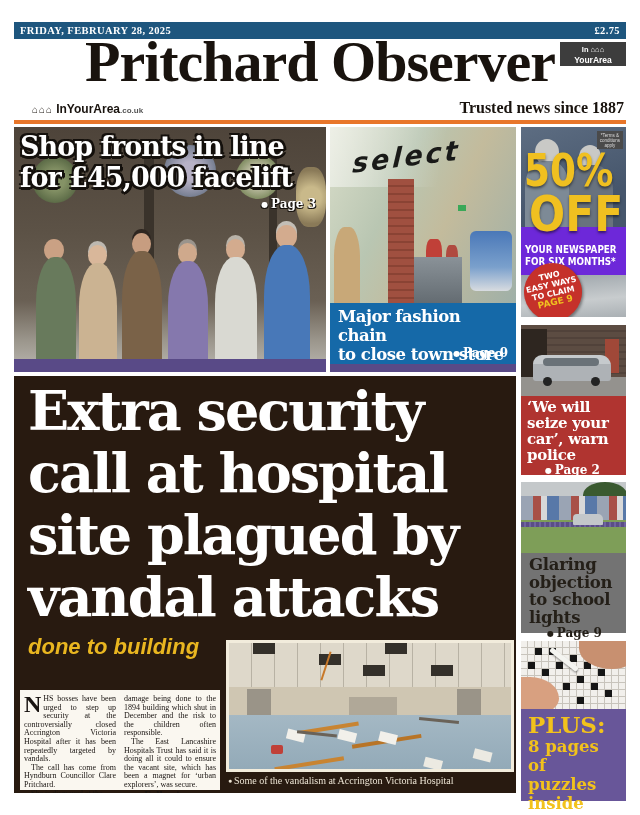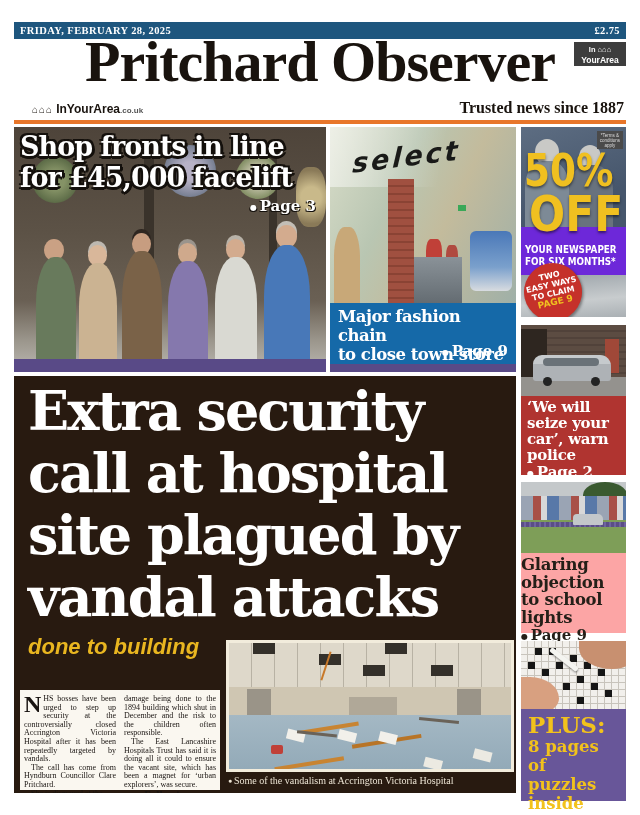--- a/index.html
+++ b/index.html
@@ -8,33 +8,33 @@
   .abs{position:absolute;}
 
   
   .topbar{left:14px;top:22px;width:612px;height:17px;background:#1e567e;color:#fff;
           display:flex;justify-content:space-between;align-items:center;padding:0 6px;box-sizing:border-box;
           font-weight:bold;font-size:10.5px;letter-spacing:.4px;}
 
   
   .masthead-title{left:14px;top:31px;width:612px;text-align:center;color:#19130e;
           font-family:"Liberation Serif",serif;font-weight:bold;font-size:58px;letter-spacing:-1px;line-height:62px;}
-  .iya-badge{right:14px;top:42px;width:52px;height:24px;background:#3d3d3d;color:#fff;
+  .iya-badge{right:14px;top:42px;width:66px;height:24px;background:#3d3d3d;color:#fff;
           font-family:"Liberation Sans",sans-serif;font-weight:bold;text-align:center;line-height:11px;padding-top:2px;box-sizing:border-box;}
   .iya-badge .l1{font-size:7.5px;} .iya-badge .l2{font-size:8.5px;}
   .brandline{left:32px;top:102px;font-family:"Liberation Sans",sans-serif;color:#19130e;font-size:11px;}
   .brandline .houses{font-size:10px;letter-spacing:1px;}
   .brandline .b{font-weight:bold;font-size:12px;}
   .brandline .suf{font-size:8px;font-weight:bold;color:#555;}
   .tagline{right:16px;top:99px;font-weight:bold;font-size:16px;color:#19130e;}
   .rule{left:14px;top:120px;width:612px;height:4px;background:#e8762a;}
 
   
   .slab{font-family:"DejaVu Serif",serif;font-weight:bold;}
-  .pageref{font-family:"DejaVu Serif",serif;font-weight:bold;font-size:15px;}
+  .pageref{font-family:"DejaVu Serif",serif;font-weight:bold;font-size:12px;margin-left:18px;}
   .pageref::before{content:"● ";font-size:8px;position:relative;top:-1px;}
 
   
   .shop{left:14px;top:127px;width:312px;height:245px;overflow:hidden;background:#56493e;}
   .shop-head{left:6px;top:4px;width:300px;color:#fff;font-size:27px;letter-spacing:-1px;line-height:31px;
         text-shadow:-2px -2px 0 #14100c,2px -2px 0 #14100c,-2px 2px 0 #14100c,2px 2px 0 #14100c,0 3px 0 #14100c,3px 1px 0 #14100c;}
   .shop-page{right:10px;top:70px;color:#fff;text-shadow:1px 1px 0 #14100c,-1px 1px 0 #14100c;}
   .strip-purple{background:#594a87;}
 
   
@@ -66,21 +66,21 @@
         transform:rotate(-13deg);text-align:center;font-family:"DejaVu Sans",sans-serif;font-weight:bold;
         font-size:8px;line-height:9px;padding-top:8px;box-sizing:border-box;box-shadow:1px 2px 3px rgba(0,0,0,.4);}
   .offer-circle .pg{color:#f0c020;font-size:9px;}
   .offer-terms{right:3px;top:4px;width:26px;height:18px;background:#4a4a4a;color:#ddd;font-family:"Liberation Sans",sans-serif;
         font-size:4.5px;line-height:5px;text-align:center;padding-top:2px;box-sizing:border-box;}
 
   
   .sb-photo{left:521px;width:105px;height:71px;overflow:hidden;}
   .police-block{left:521px;top:396px;width:105px;height:79px;background:#b03430;color:#fff;box-sizing:border-box;padding:3px 6px;}
   .police-block .hl{font-size:15px;line-height:16px;letter-spacing:-.3px;}
-  .school-block{left:521px;top:553px;width:105px;height:80px;background:#fca5a5;color:#241f18;box-sizing:border-box;padding:3px 0;}
+  .school-block{left:521px;top:553px;width:105px;height:80px;background:#737373;color:#241f18;box-sizing:border-box;padding:3px 8px;}
   .school-block .hl{font-size:16.5px;line-height:17.5px;letter-spacing:-.3px;}
   .puzzle-block{left:521px;top:709px;width:105px;height:92px;background:#685699;color:#f2c21c;box-sizing:border-box;padding:4px 7px;}
   .puzzle-block .plus{font-size:23px;line-height:24px;}
   .puzzle-block .ln{font-size:16.5px;line-height:19px;}
 
   
   .main{left:14px;top:376px;width:502px;height:417px;background:#281a10;overflow:hidden;}
   .main-head{left:14px;top:4px;width:480px;color:#fff;font-size:54px;line-height:62px;letter-spacing:-2px;}
   .standfirst{left:14px;top:258px;color:#e9b620;font-family:"Liberation Sans",sans-serif;
         font-weight:bold;font-style:italic;font-size:22px;line-height:25px;}

